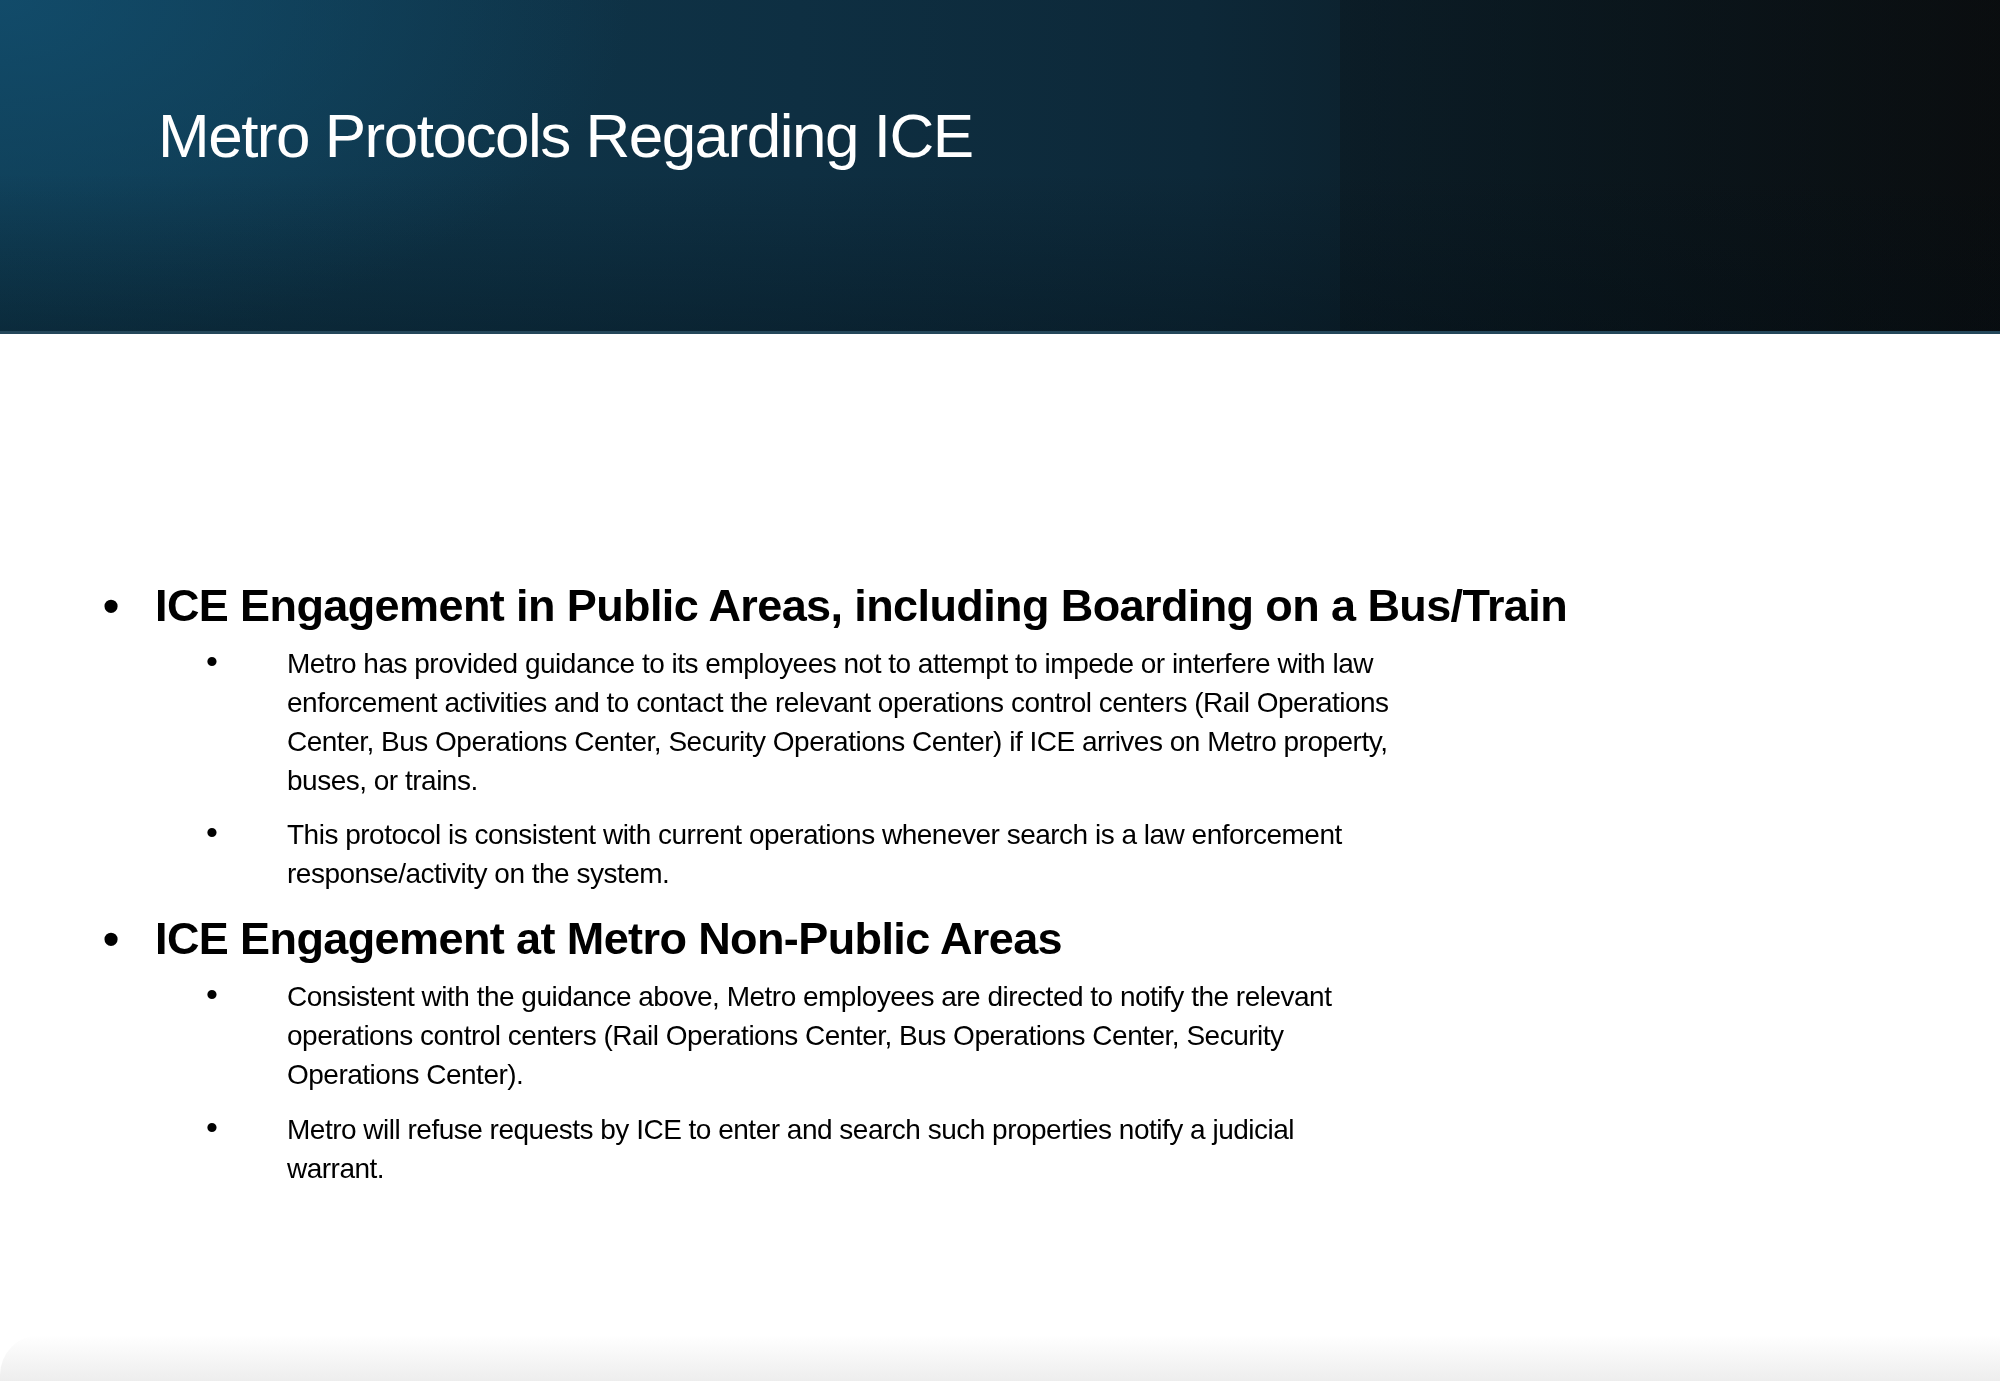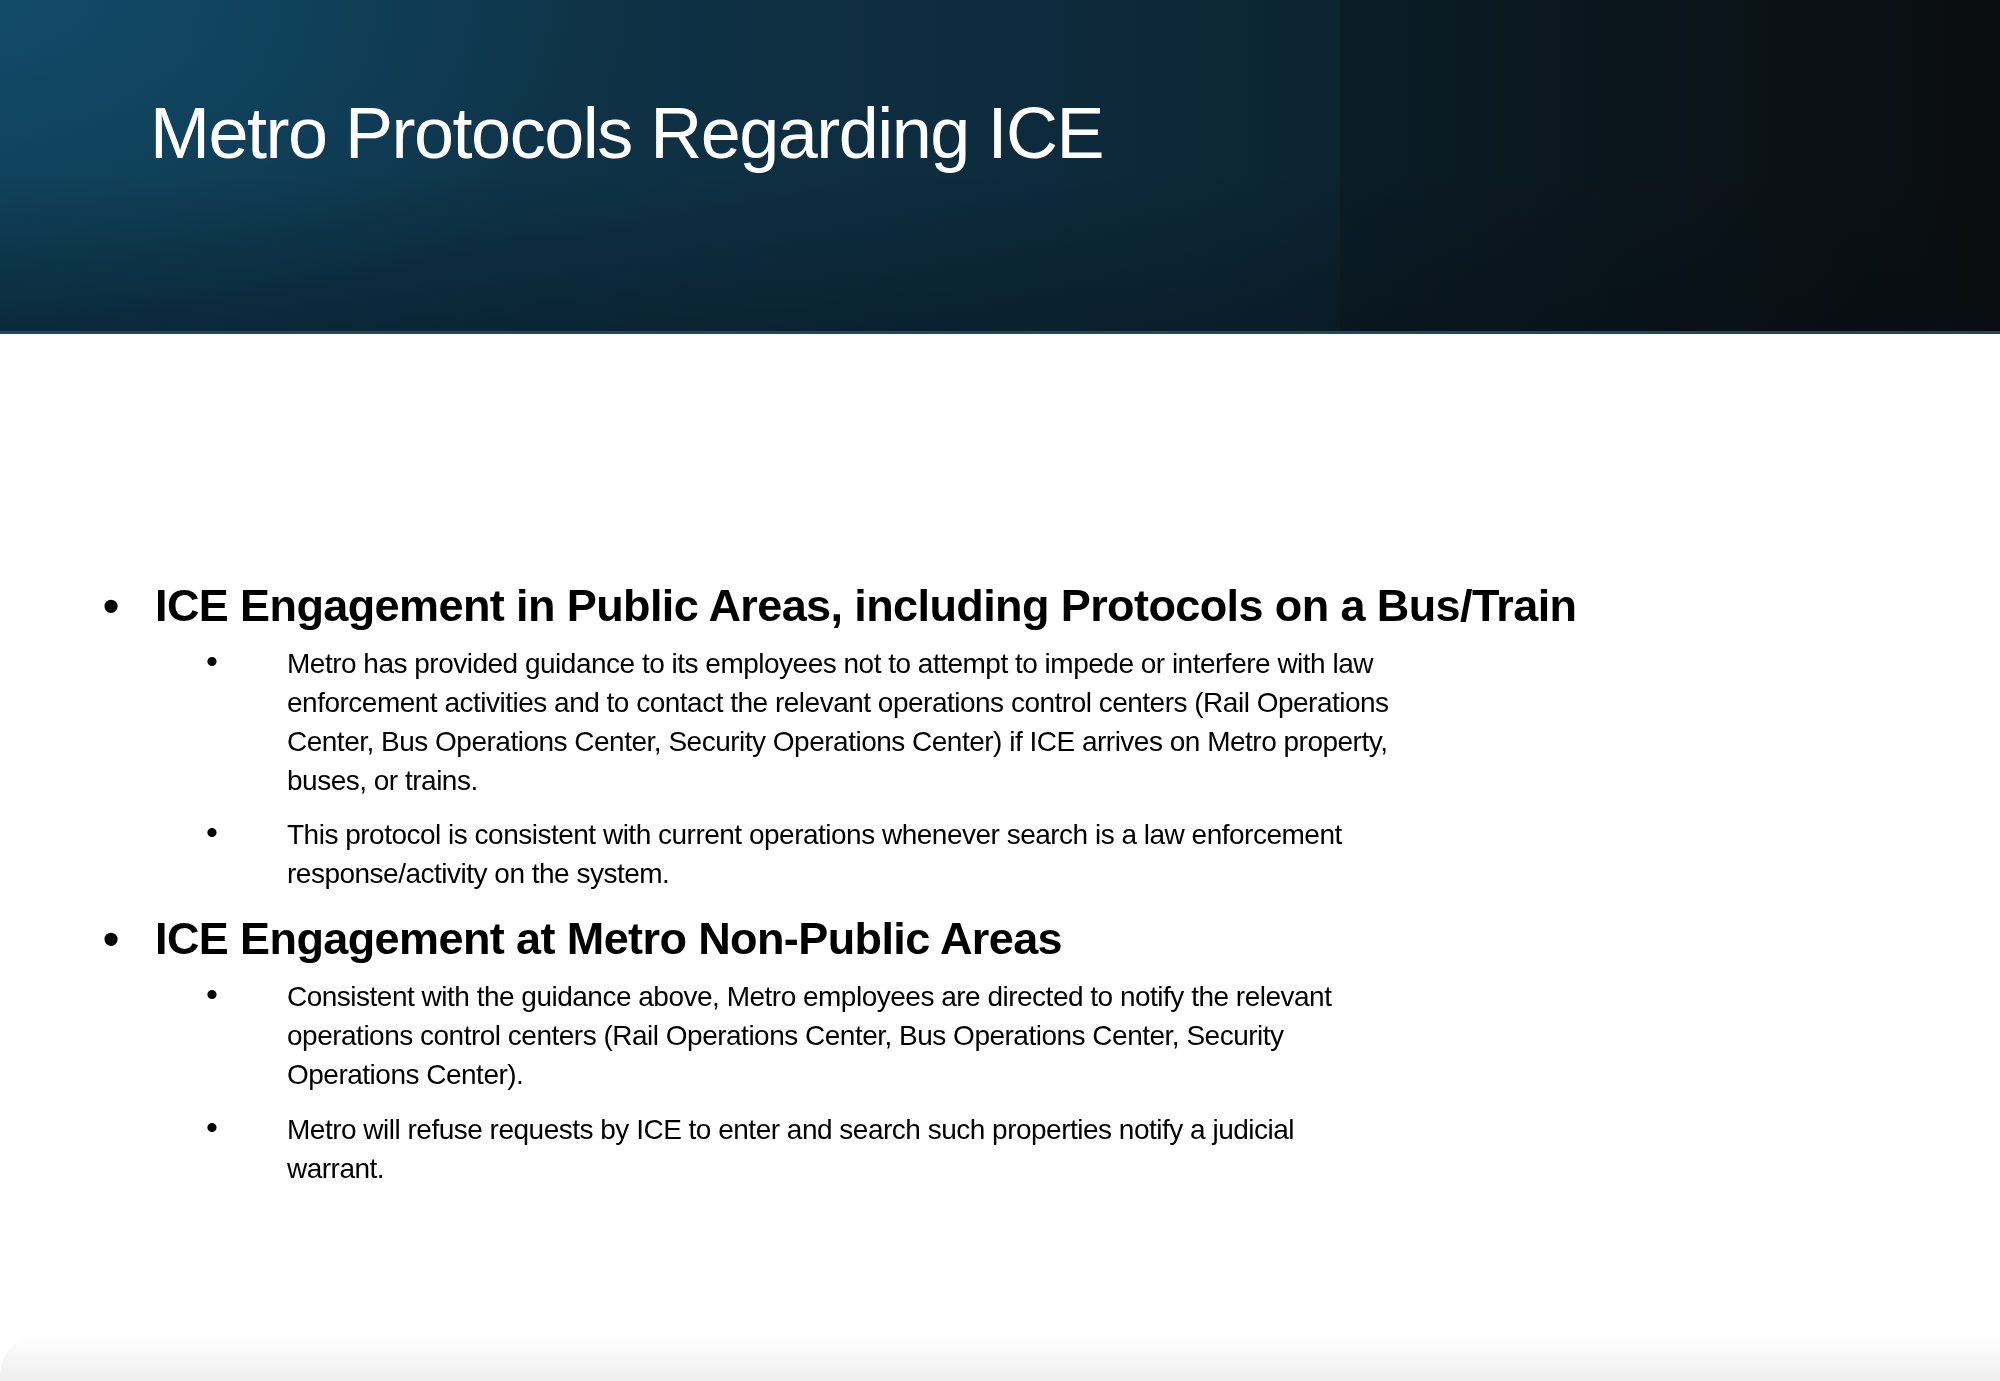--- a/index.html
+++ b/index.html
@@ -45,22 +45,22 @@
   .header-edge {
     position: absolute;
     left: 0; top: 331px;
     width: 2000px; height: 3px;
     background: #24475a;
   }
   .title {
     position: absolute;
     left: 150px;
     top: 92px;
-    margin: 0;
-    font-size: 72px;
+    margin: 8px;
+    font-size: 62px;
     font-weight: normal;
     letter-spacing: -1.5px;
     color: #ffffff;
     white-space: nowrap;
     z-index: 2;
   }
   .content {
     position: absolute;
     left: 0; top: 0;
     width: 2000px;
@@ -120,21 +120,21 @@
 <div class="slide">
 
   <div class="header-band"></div>
   <div class="header-edge"></div>
   <h1 class="title">Metro Protocols Regarding ICE</h1>
 
   <div class="content">
 
     <div class="l1" style="top:583px;">
       <span class="bullet">•</span>
-      <span class="heading">ICE Engagement in Public Areas, including Protocols on a Bus/Train</span>
+      <span class="heading">ICE Engagement in Public Areas, including Boarding on a Bus/Train</span>
     </div>
 
     <div class="l2" style="top:644px;">
       <span class="bullet">•</span>
       <span class="text">Metro has provided guidance to its employees not to attempt to impede or interfere with law
 enforcement activities and to contact the relevant operations control centers (Rail Operations
 Center, Bus Operations Center, Security Operations Center) if ICE arrives on Metro property,
 buses, or trains.</span>
     </div>
 

